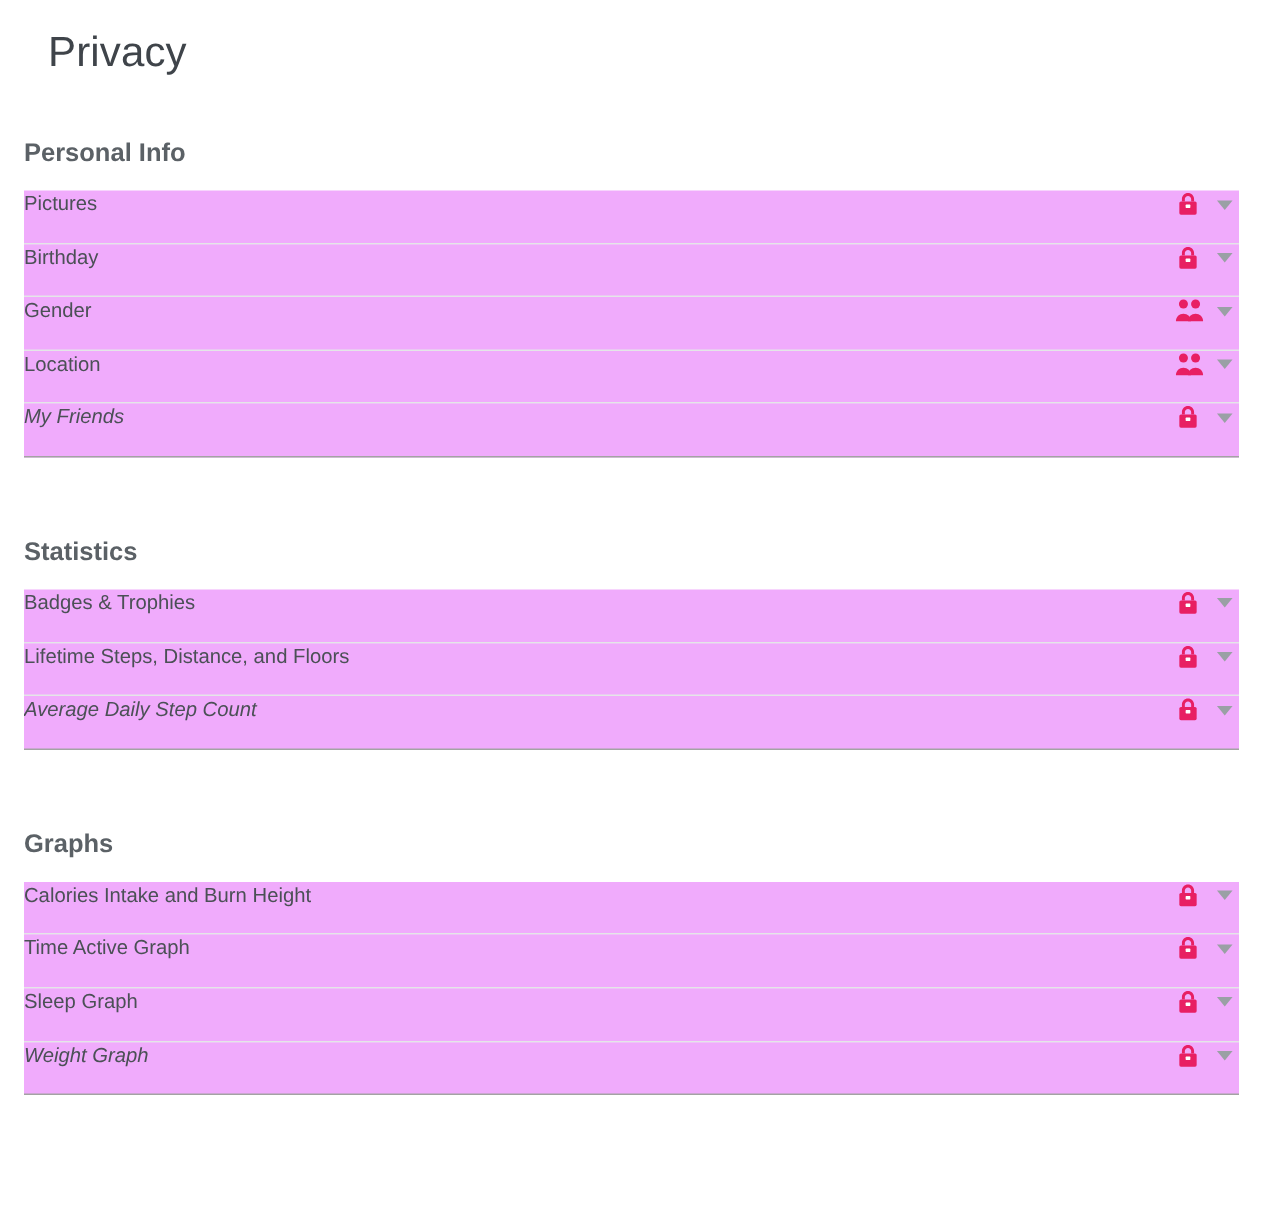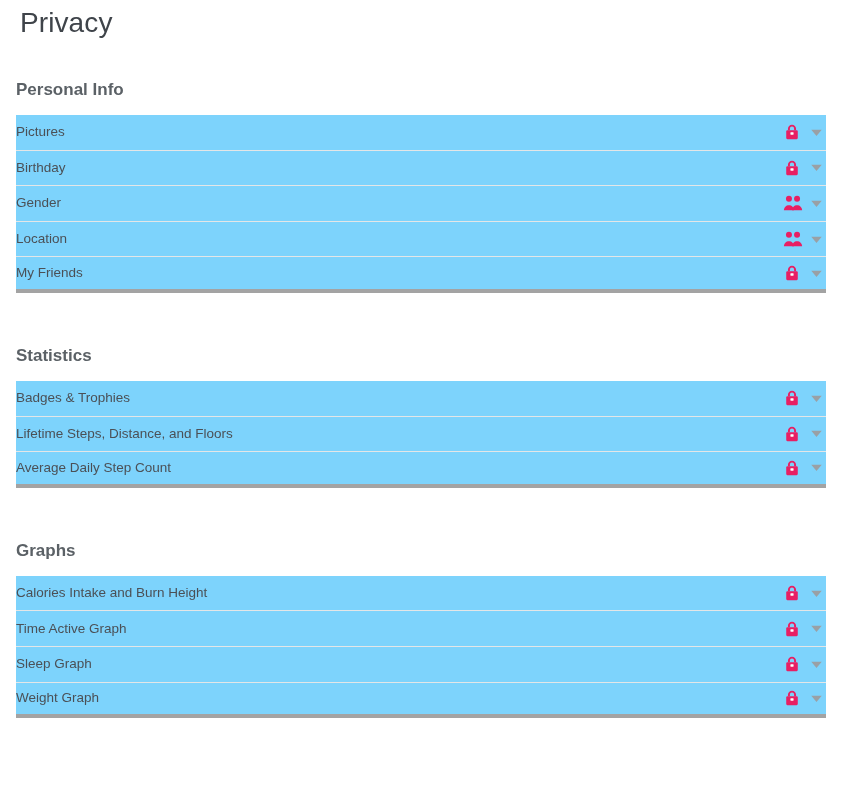--- a/index.html
+++ b/index.html
@@ -23,21 +23,21 @@
     width: 842px;
     padding: 0 16px;
   }
 
   
   .page-title {
     font-size: 28px;
     font-weight: 300;
     color: #3f444a;
     letter-spacing: 0.1px;
-    margin: 4px;
+    margin: 16px;
     padding-top: 2px;
     line-height: 34px;
   }
 
   
   .section {
     margin-top: 52px;
   }
   .section:first-of-type {
     margin-top: 39px;
@@ -51,28 +51,29 @@
     line-height: 22px;
   }
 
   
   .row-list {
     width: 100%;
   }
 
   .row {
     display: flex;
-    align-items: center;
+    align-items: flex-start;
     height: 35.6px;
     border-bottom: 1px solid #e4e6e7;
-    background: #7dd3fc;
+    background: #f0abfc;
   }
 
   .row:last-child {
-    border-bottom: 4px solid #a3a3a3;
+    border-bottom: 1px solid #a3a3a3;
+    font-style: italic;
   }
 
   .row-label {
     flex: 1 1 auto;
     font-size: 13.5px;
     font-weight: 400;
     color: #4b5056;
     line-height: 18px;
     white-space: nowrap;
     overflow: hidden;

